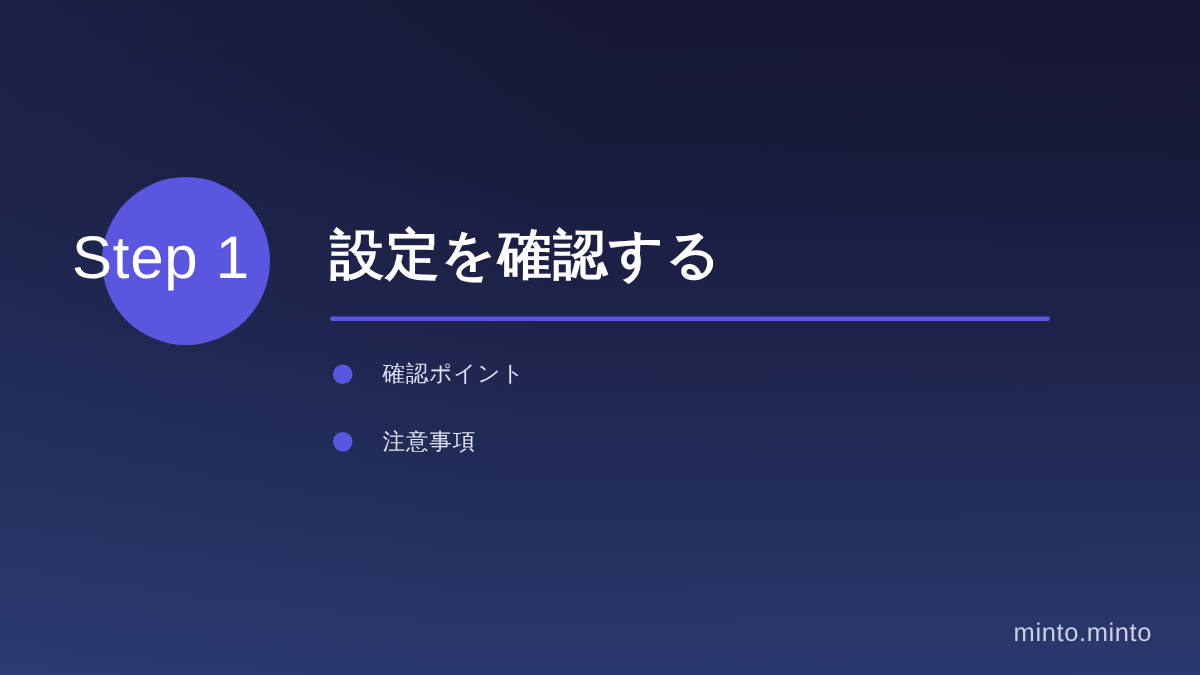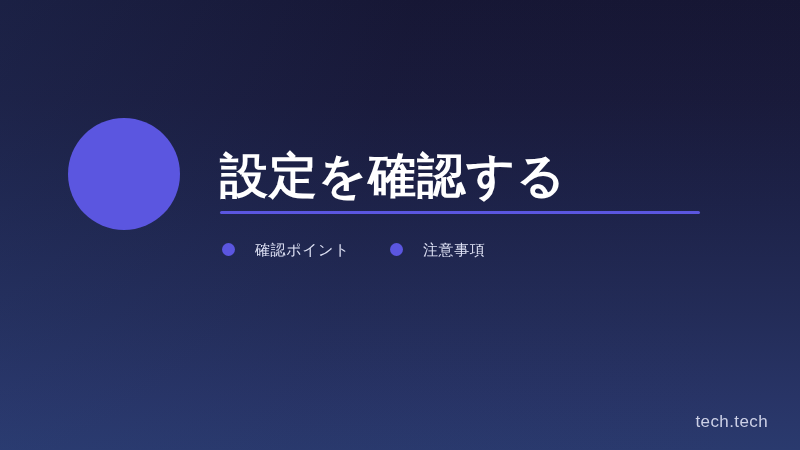--- a/index.html
+++ b/index.html
@@ -57,46 +57,46 @@
     letter-spacing: 0.5px;
     white-space: nowrap;
     line-height: 1;
   }
 
   
   #title {
     position: absolute;
     left: 220px;
     top: 150px;
-    font-size: 48px;
+    font-size: 36px;
     font-weight: 700;
     color: #ffffff;
     letter-spacing: 1px;
     white-space: nowrap;
     line-height: 1.1;
-    font-family: Liberation Serif, serif;
   }
 
   #title-rule {
     position: absolute;
     left: 220px;
     top: 211px;
     width: 480px;
     height: 3px;
     background: #5b56e0;
     border-radius: 2px;
   }
 
   
   #bullet-list {
     position: absolute;
     left: 222px;
     top: 239px;
     display: flex;
-    gap: 40px;
+    flex-direction: column;
+    gap: 25px;
   }
 
   .bullet-row {
     display: flex;
     align-items: center;
     height: 20px;
   }
 
   .bullet-dot {
     width: 13px;
@@ -129,34 +129,35 @@
   }
 </style>
 </head>
 <body>
 
 <div id="slide">
 
   <div id="bg-tint"></div>
 
   <div id="step-circle"></div>
+  <div id="step-label">Step 1</div>
 
   <div id="title">設定を確認する</div>
   <div id="title-rule"></div>
 
   <div id="bullet-list">
 
     <div class="bullet-row">
       <span class="bullet-dot"></span>
       <span class="bullet-text">確認ポイント</span>
     </div>
 
     <div class="bullet-row">
       <span class="bullet-dot"></span>
       <span class="bullet-text">注意事項</span>
     </div>
 
 
   </div>
 
-  <div id="watermark">tech.tech</div>
+  <div id="watermark">minto.minto</div>
 
 </div>
 
 </body></html>

